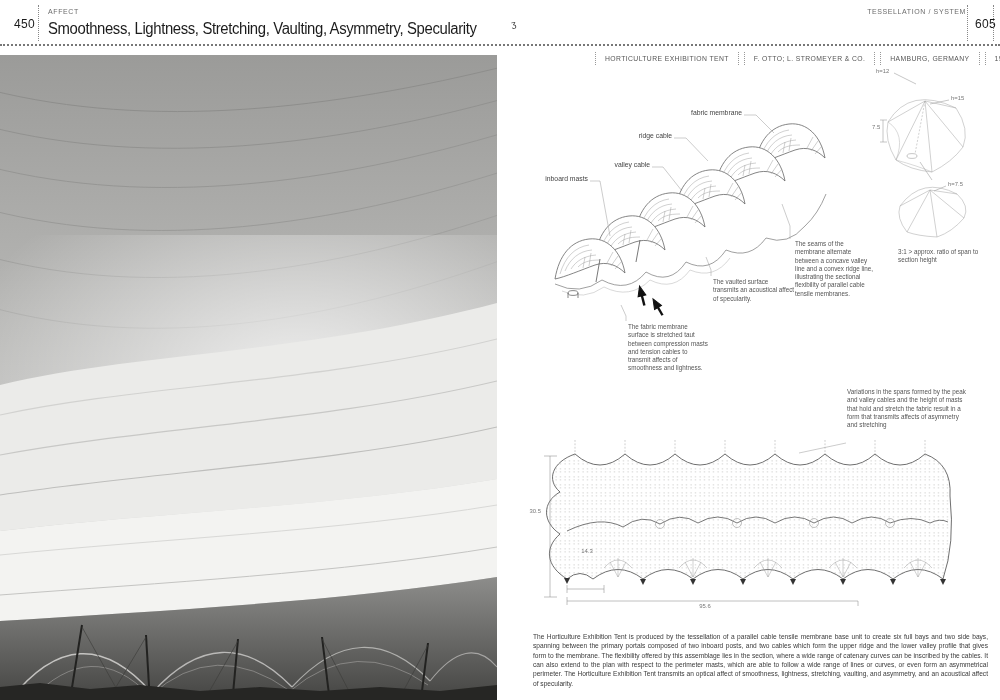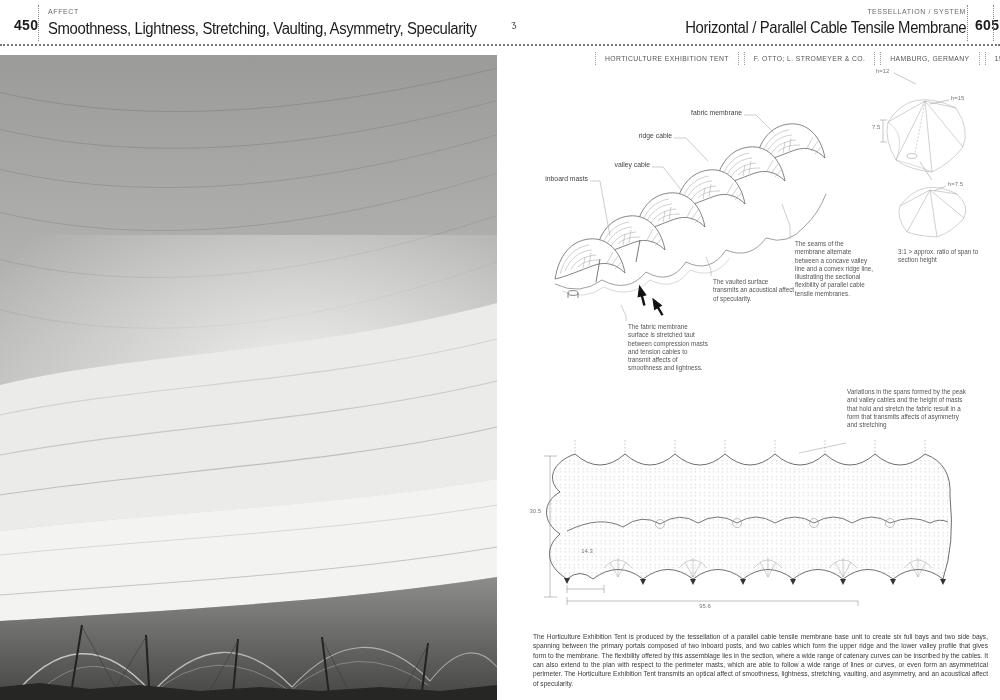--- a/index.html
+++ b/index.html
@@ -5,21 +5,21 @@
   html,body { margin:0; padding:0; background:#e9e9e7; }
   #page {
     position:relative; width:1000px; height:700px; background:#ffffff;
     font-family:"Liberation Sans", sans-serif; overflow:hidden;
     -webkit-font-smoothing:antialiased;
   }
   .abs { position:absolute; }
   
   .hrule { position:absolute; left:0; right:0; top:44px; border-top:2px dotted #777; height:0; }
   .vdots { position:absolute; width:0; border-left:1px dotted #888; }
-  .pagenum { font-size:14px; font-weight:bold; color:#1a1a1a; letter-spacing:.3px; }
+  .pagenum { font-size:12px; font-weight:normal; color:#1a1a1a; letter-spacing:.3px; }
   .category { font-size:7px; color:#6b6b6b; letter-spacing:.6px; }
   .booktitle {
     font-size:16px; color:#1c1c1c; letter-spacing:-.4px; white-space:nowrap;
     display:inline-block; transform:scaleX(.93);
   }
   .t-left  { transform-origin:left center; }
   .t-right { transform-origin:right center; }
   .affect-symbol { font-size:9px; color:#333; vertical-align:7px; display:inline-block; transform:rotate(-12deg); margin-left:2px; }
   
   .inforow { position:absolute; left:595px; top:52px; display:flex; gap:5px; }
@@ -43,23 +43,20 @@
 <div id="page">
 
   <div class="abs pagenum" style="left:14px; top:17px;">450</div>
   <div class="vdots" style="left:38px; top:5px; height:36px;"></div>
   <div class="abs category" style="left:48px; top:8px;">AFFECT</div>
   <div class="abs" style="left:48px; top:19px;">
     <span class="booktitle t-left">Smoothness, Lightness, Stretching, Vaulting, Asymmetry, Specularity</span><span class="affect-symbol">ʒ</span>
   </div>
 
   <div class="abs category" style="right:34px; top:8px; text-align:right;">TESSELLATION / SYSTEM</div>
-  <div class="abs" style="right:34px; top:19px; text-align:right;">
-    <span class="booktitle t-right">Horizontal / Parallel Cable Tensile Membrane</span>
-  </div>
   <div class="vdots" style="left:967px; top:5px; height:36px;"></div>
   <div class="abs pagenum" style="left:975px; top:17px;">605</div>
   <div class="vdots" style="left:993px; top:5px; height:36px;"></div>
   <div class="hrule"></div>
 
   <svg class="abs" style="left:0; top:55px;" width="497" height="645" viewBox="0 0 497 645">
     <defs>
       <linearGradient id="gTop" x1="0" y1="0" x2="0" y2="1">
         <stop offset="0" stop-color="#9b9b99"></stop>
         <stop offset="0.5" stop-color="#bdbdbb"></stop>

